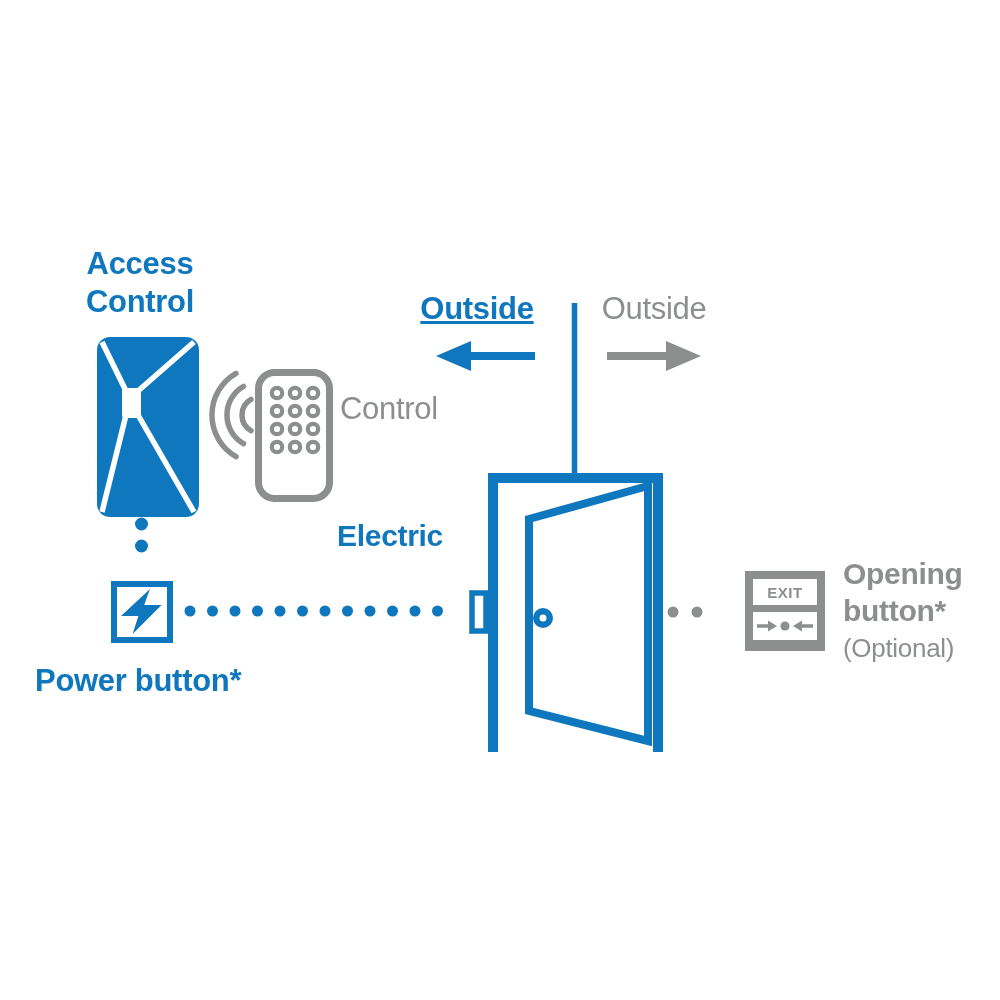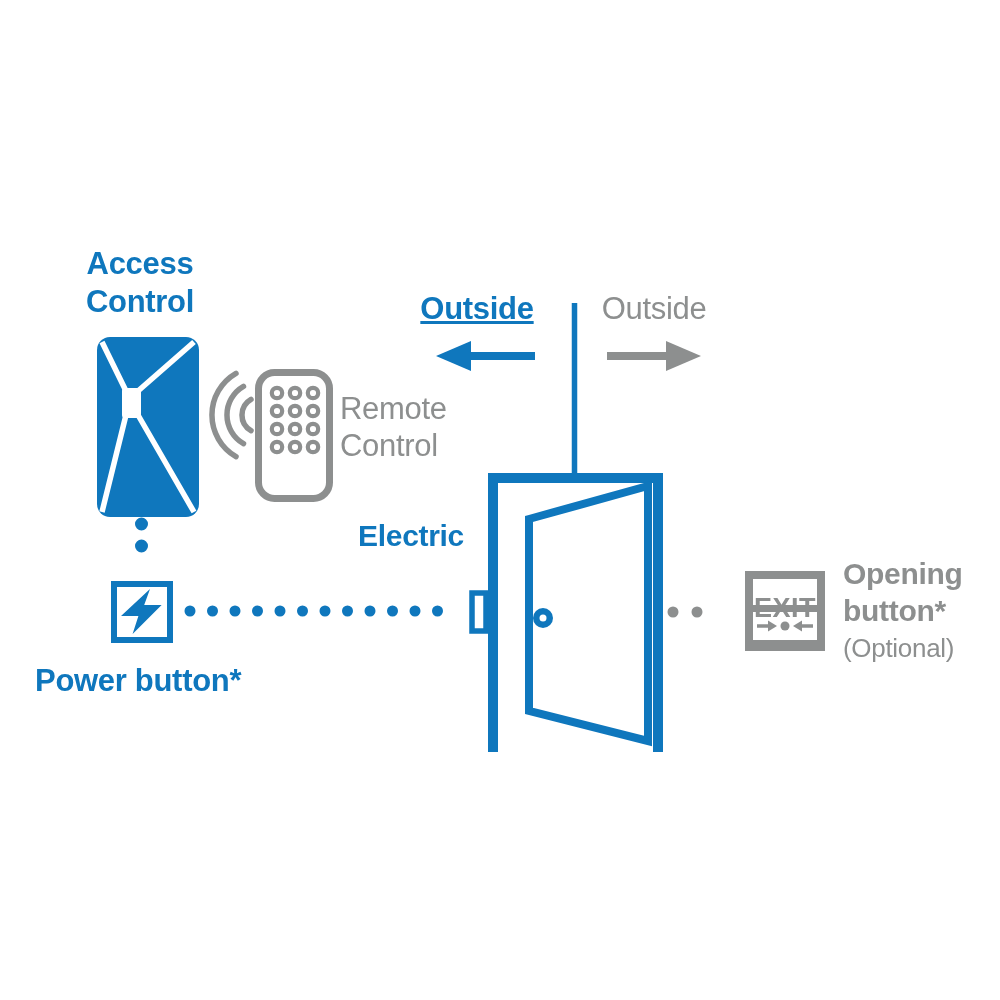--- a/index.html
+++ b/index.html
@@ -18,29 +18,29 @@
   .stage{position:absolute;inset:0;width:848px;height:1000px;}
   svg{position:absolute;left:0;top:0;}
   .label{position:absolute;letter-spacing:-0.3px;}
   .blue-label{color:var(--blue);font-weight:700;}
   .gray-label{color:var(--gray);font-weight:400;}
   .fs31{font-size:31px;line-height:38px;}
   .access-label{left:40px;top:245px;width:200px;text-align:center;}
   .remote-label{left:340px;top:390px;width:220px;text-align:left;line-height:37px;}
   .outside-label{left:397px;top:290px;width:160px;text-align:center;text-decoration:underline;}
   .inside-label{left:574px;top:290px;width:160px;text-align:center;}
-  .electric-label{left:309px;top:518px;width:155px;text-align:right;font-size:30px;line-height:35px;}
+  .electric-label{left:288px;top:518px;width:155px;text-align:right;font-size:30px;line-height:35px;}
   .power-label{left:35px;top:662px;width:300px;}
   .opening-label{left:843px;top:555px;width:160px;}
   .opening-label .main{font-size:30px;line-height:37px;font-weight:700;color:var(--gray);}
   .opening-label .note{font-size:26px;line-height:34px;font-weight:400;color:var(--gray);margin-top:2px;}
   .exit-text{
     left:753px;top:579px;width:64px;height:26px;
     display:flex;align-items:center;justify-content:center;
-    font-size:27px;font-weight:700;color:var(--gray);letter-spacing:0.5px;margin-top:16px;
+    font-size:15px;font-weight:700;color:var(--gray);letter-spacing:0.5px;
   }
   .sb{stroke:var(--blue);}
   .fb{fill:var(--blue);}
   .sg{stroke:var(--gray);}
   .fg{fill:var(--gray);}
 </style>
 </head>
 <body>
 
 <div class="stage">
@@ -119,21 +119,20 @@
 
     <path d="M251 430.6 A18 18 0 0 1 251 399.4 M243.5 443.6 A33 33 0 0 1 243.5 386.4 M236 456.6 A48 48 0 0 1 236 373.4" fill="none" class="sg" stroke-width="5.5" stroke-linecap="round"></path>
   </svg>
 
   <div class="label blue-label fs31 access-label">
     <div>Access</div>
     <div>Control</div>
   </div>
 
   <div class="label gray-label fs31 remote-label">
-    <div>Remote</div>
     <div>Control</div>
   </div>
 
   <div class="label blue-label fs31 outside-label">Outside</div>
 
   <div class="label gray-label fs31 inside-label">Outside</div>
 
   <div class="label blue-label electric-label">
     <div>Electric</div>
   </div>

